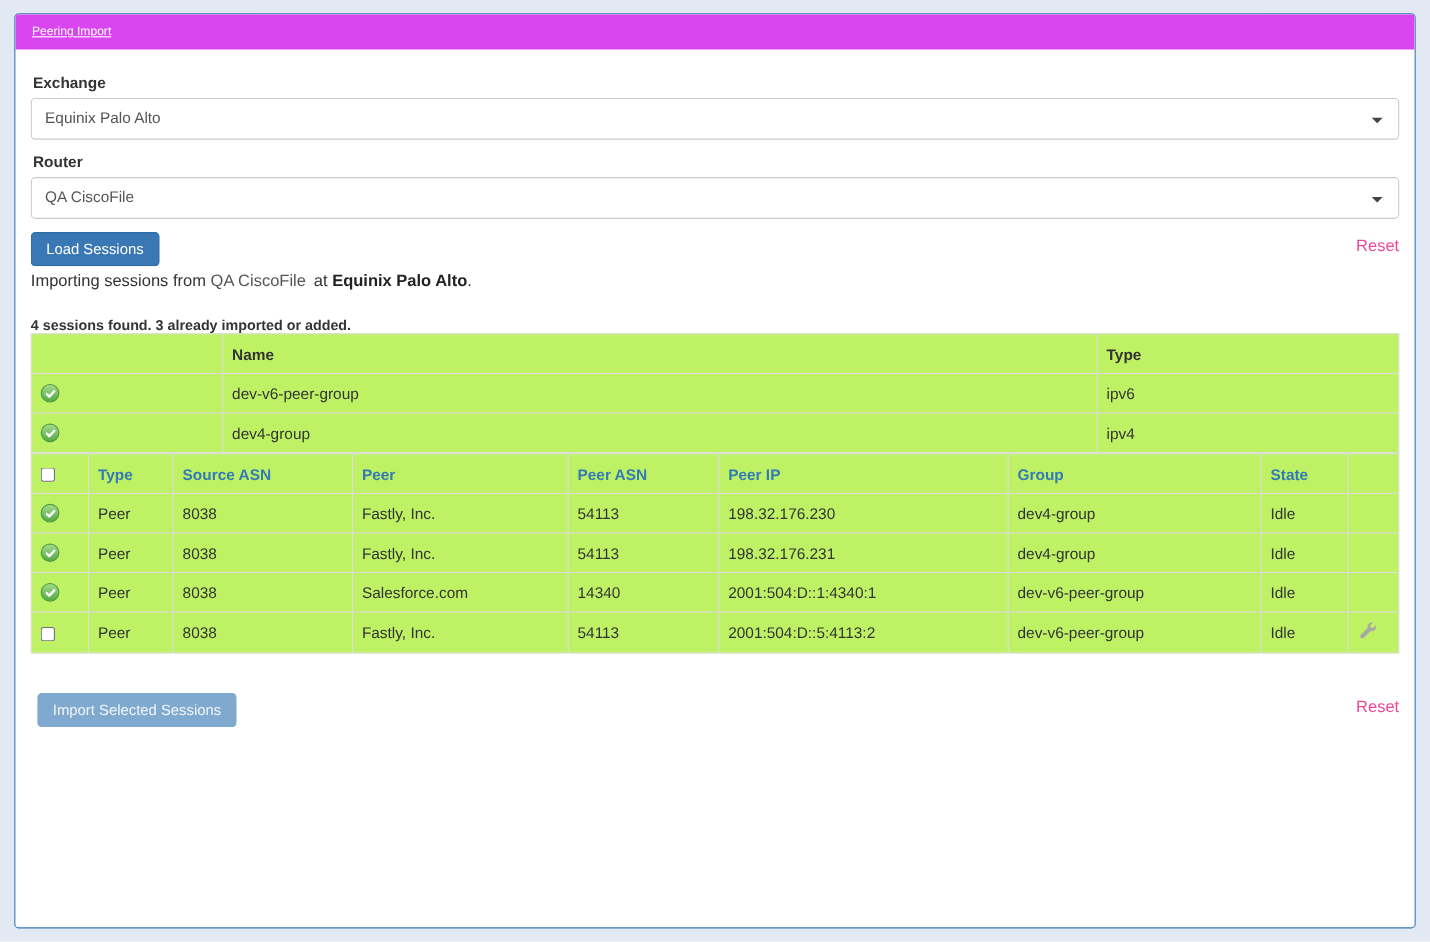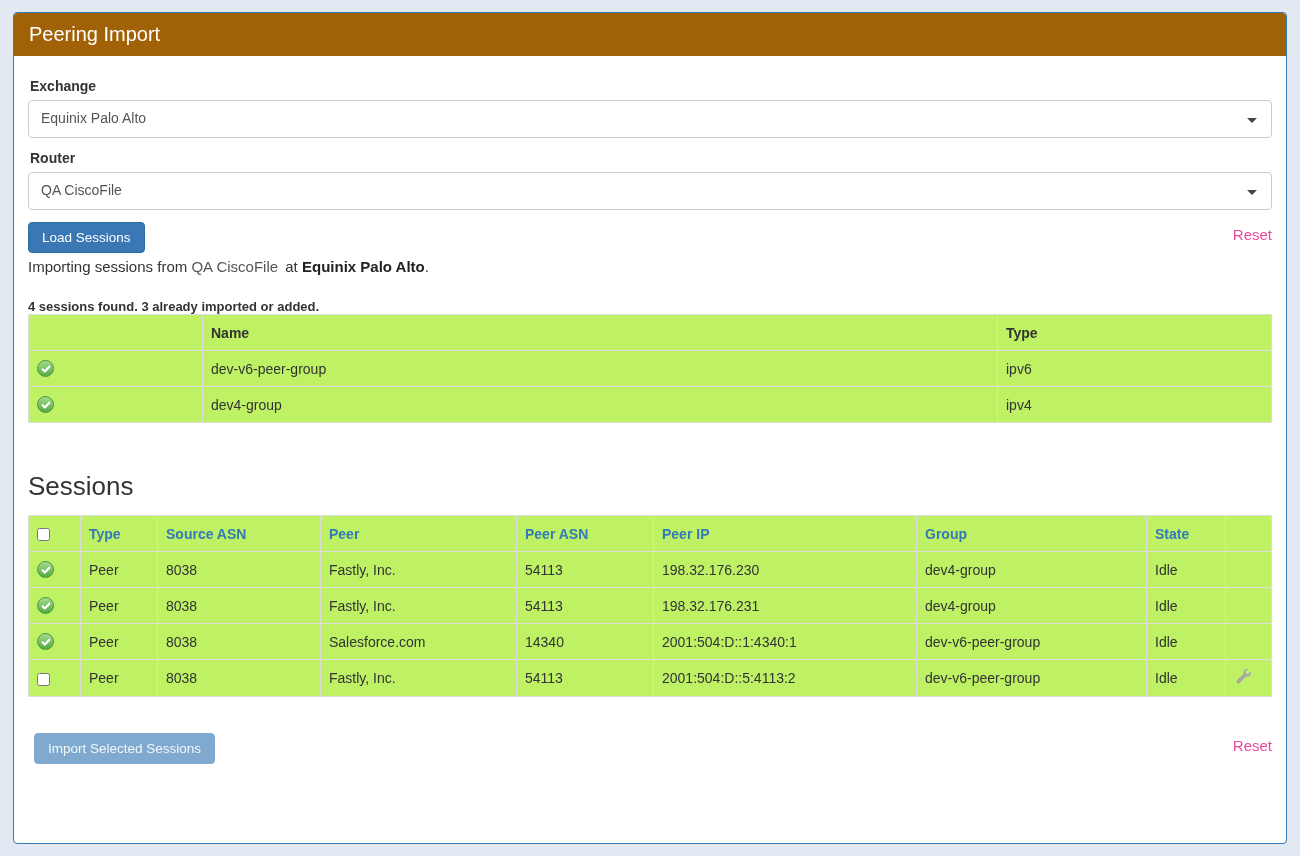--- a/index.html
+++ b/index.html
@@ -12,25 +12,26 @@
     padding: 12px 13px;
   }
   .panel {
     background: #fff;
     border: 1px solid #337ab7;
     border-radius: 4px;
     height: 832px;
     overflow: hidden;
   }
   .panel-heading {
-    background: #a16207;
+    background: #d946ef;
     color: #fff;
     padding: 10px 15px;
-    font-size: 20px;
+    font-size: 11px;
     border-radius: 3px 3px 0 0;
+    text-decoration: underline;
   }
   .panel-body { padding: 14px 14px 20px 14px; }
 
   .form-label { display: block; font-weight: bold; font-size: 14px; margin: 8px 0 6px 2px; }
   .select-box {
     position: relative;
     width: 100%;
     height: 38px;
     border: 1px solid #ccc;
     border-radius: 4px;
@@ -164,21 +165,20 @@
         <tr>
           <td><span class="accept-icon"><svg width="12" height="12" viewBox="0 0 12 12">
                   <path d="M2.6 6.3l2.2 2.2 4.5-4.8" stroke="#fff" stroke-width="2.2" fill="none" stroke-linecap="round" stroke-linejoin="round"></path>
                 </svg></span></td>
           <td>dev4-group</td>
           <td>ipv4</td>
         </tr>
       </tbody>
     </table>
 
-    <h2 class="section-heading sessions-heading">Sessions</h2>
     <table class="grid sessions">
       <colgroup>
         <col style="width:52px">
           <col style="width:77px">
           <col style="width:163px">
           <col style="width:196px">
         <col style="width:137px">
           <col style="width:263px">
           <col style="width:230px">
           <col style="width:79px">

